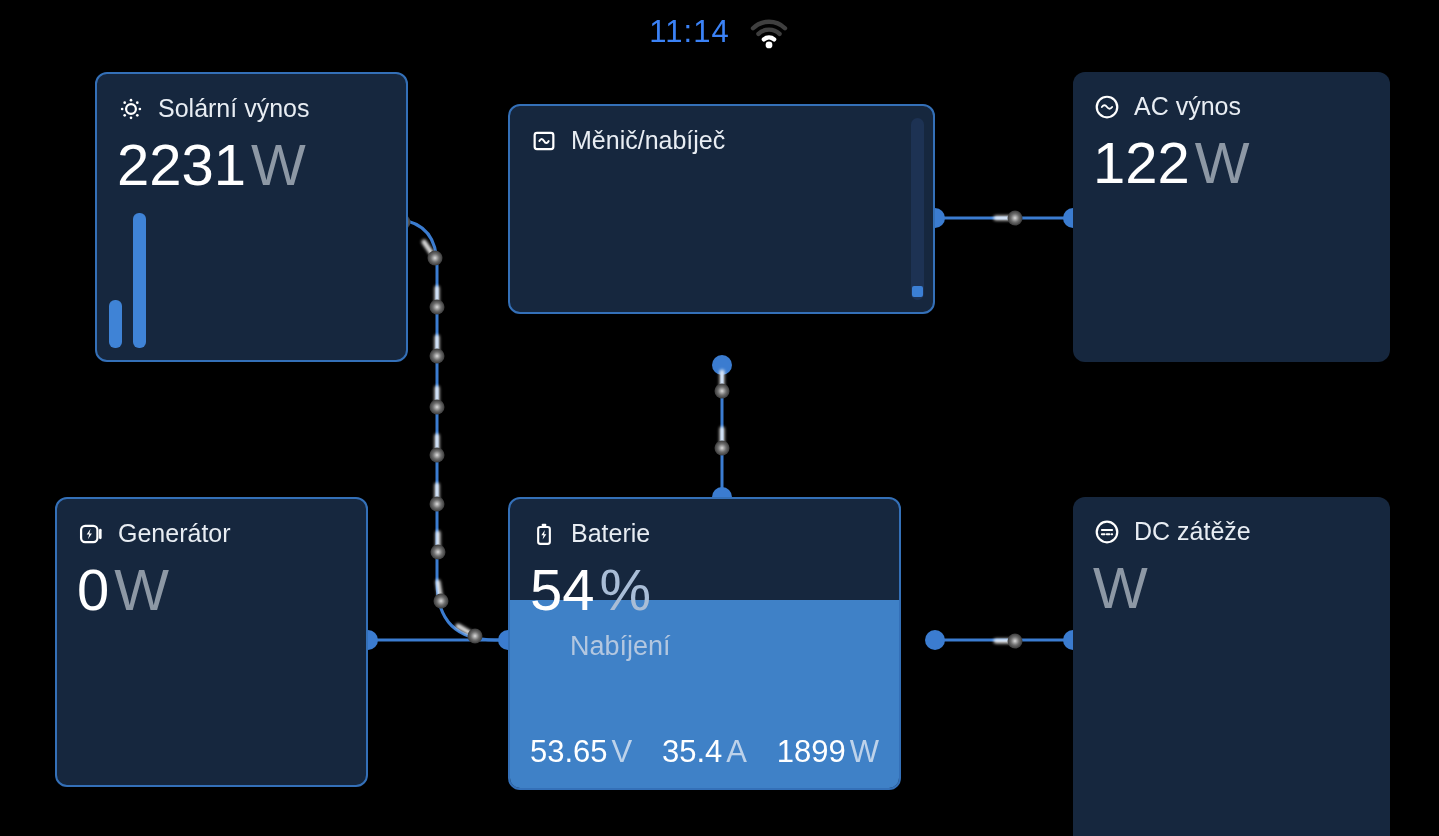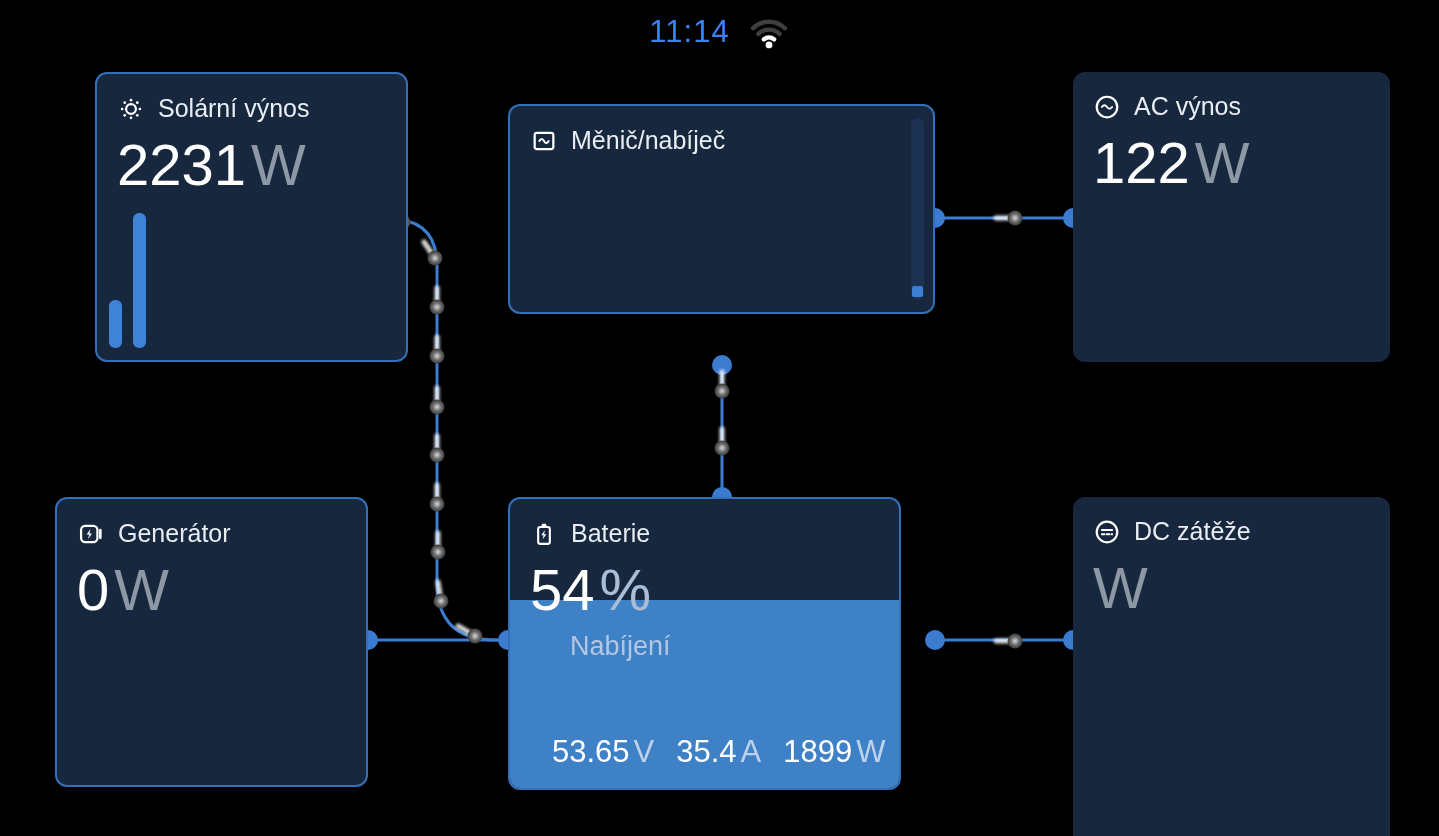--- a/index.html
+++ b/index.html
@@ -40,21 +40,21 @@
     background:#1d3253; border-radius:7px; z-index:2; }
   .inv-thumb { position:absolute; bottom:3px; left:1px; width:11px; height:11px;
     background:#3b7fd4; border-radius:2px; }
 
   
   .bat-fill { position:absolute; left:0; right:0; bottom:0; background:#3f81c7; z-index:1; }
   #card-battery .big-unit { color:#a9bdd6; }
   .bat-state { margin-top:8px; color:#b3c7e0; font-size:27px;margin-left:40px; }
   .bat-stats { margin-top:auto; display:flex; justify-content:space-between;
     align-items:baseline; padding-bottom:2px; }
-  .bat-stat { display:flex; align-items:baseline; gap:4px;margin-left:22px; }
+  .bat-stat { display:flex; align-items:baseline; gap:4px; }
   .bat-num { color:#fff; font-size:31px; }
   .bat-unit { color:#bdd2ea; font-size:31px; }
 
   
   #flow { position:absolute; left:0; top:0; z-index:1; }
 
   .icon { flex:0 0 auto; }
 </style>
 </head>
 <body>

